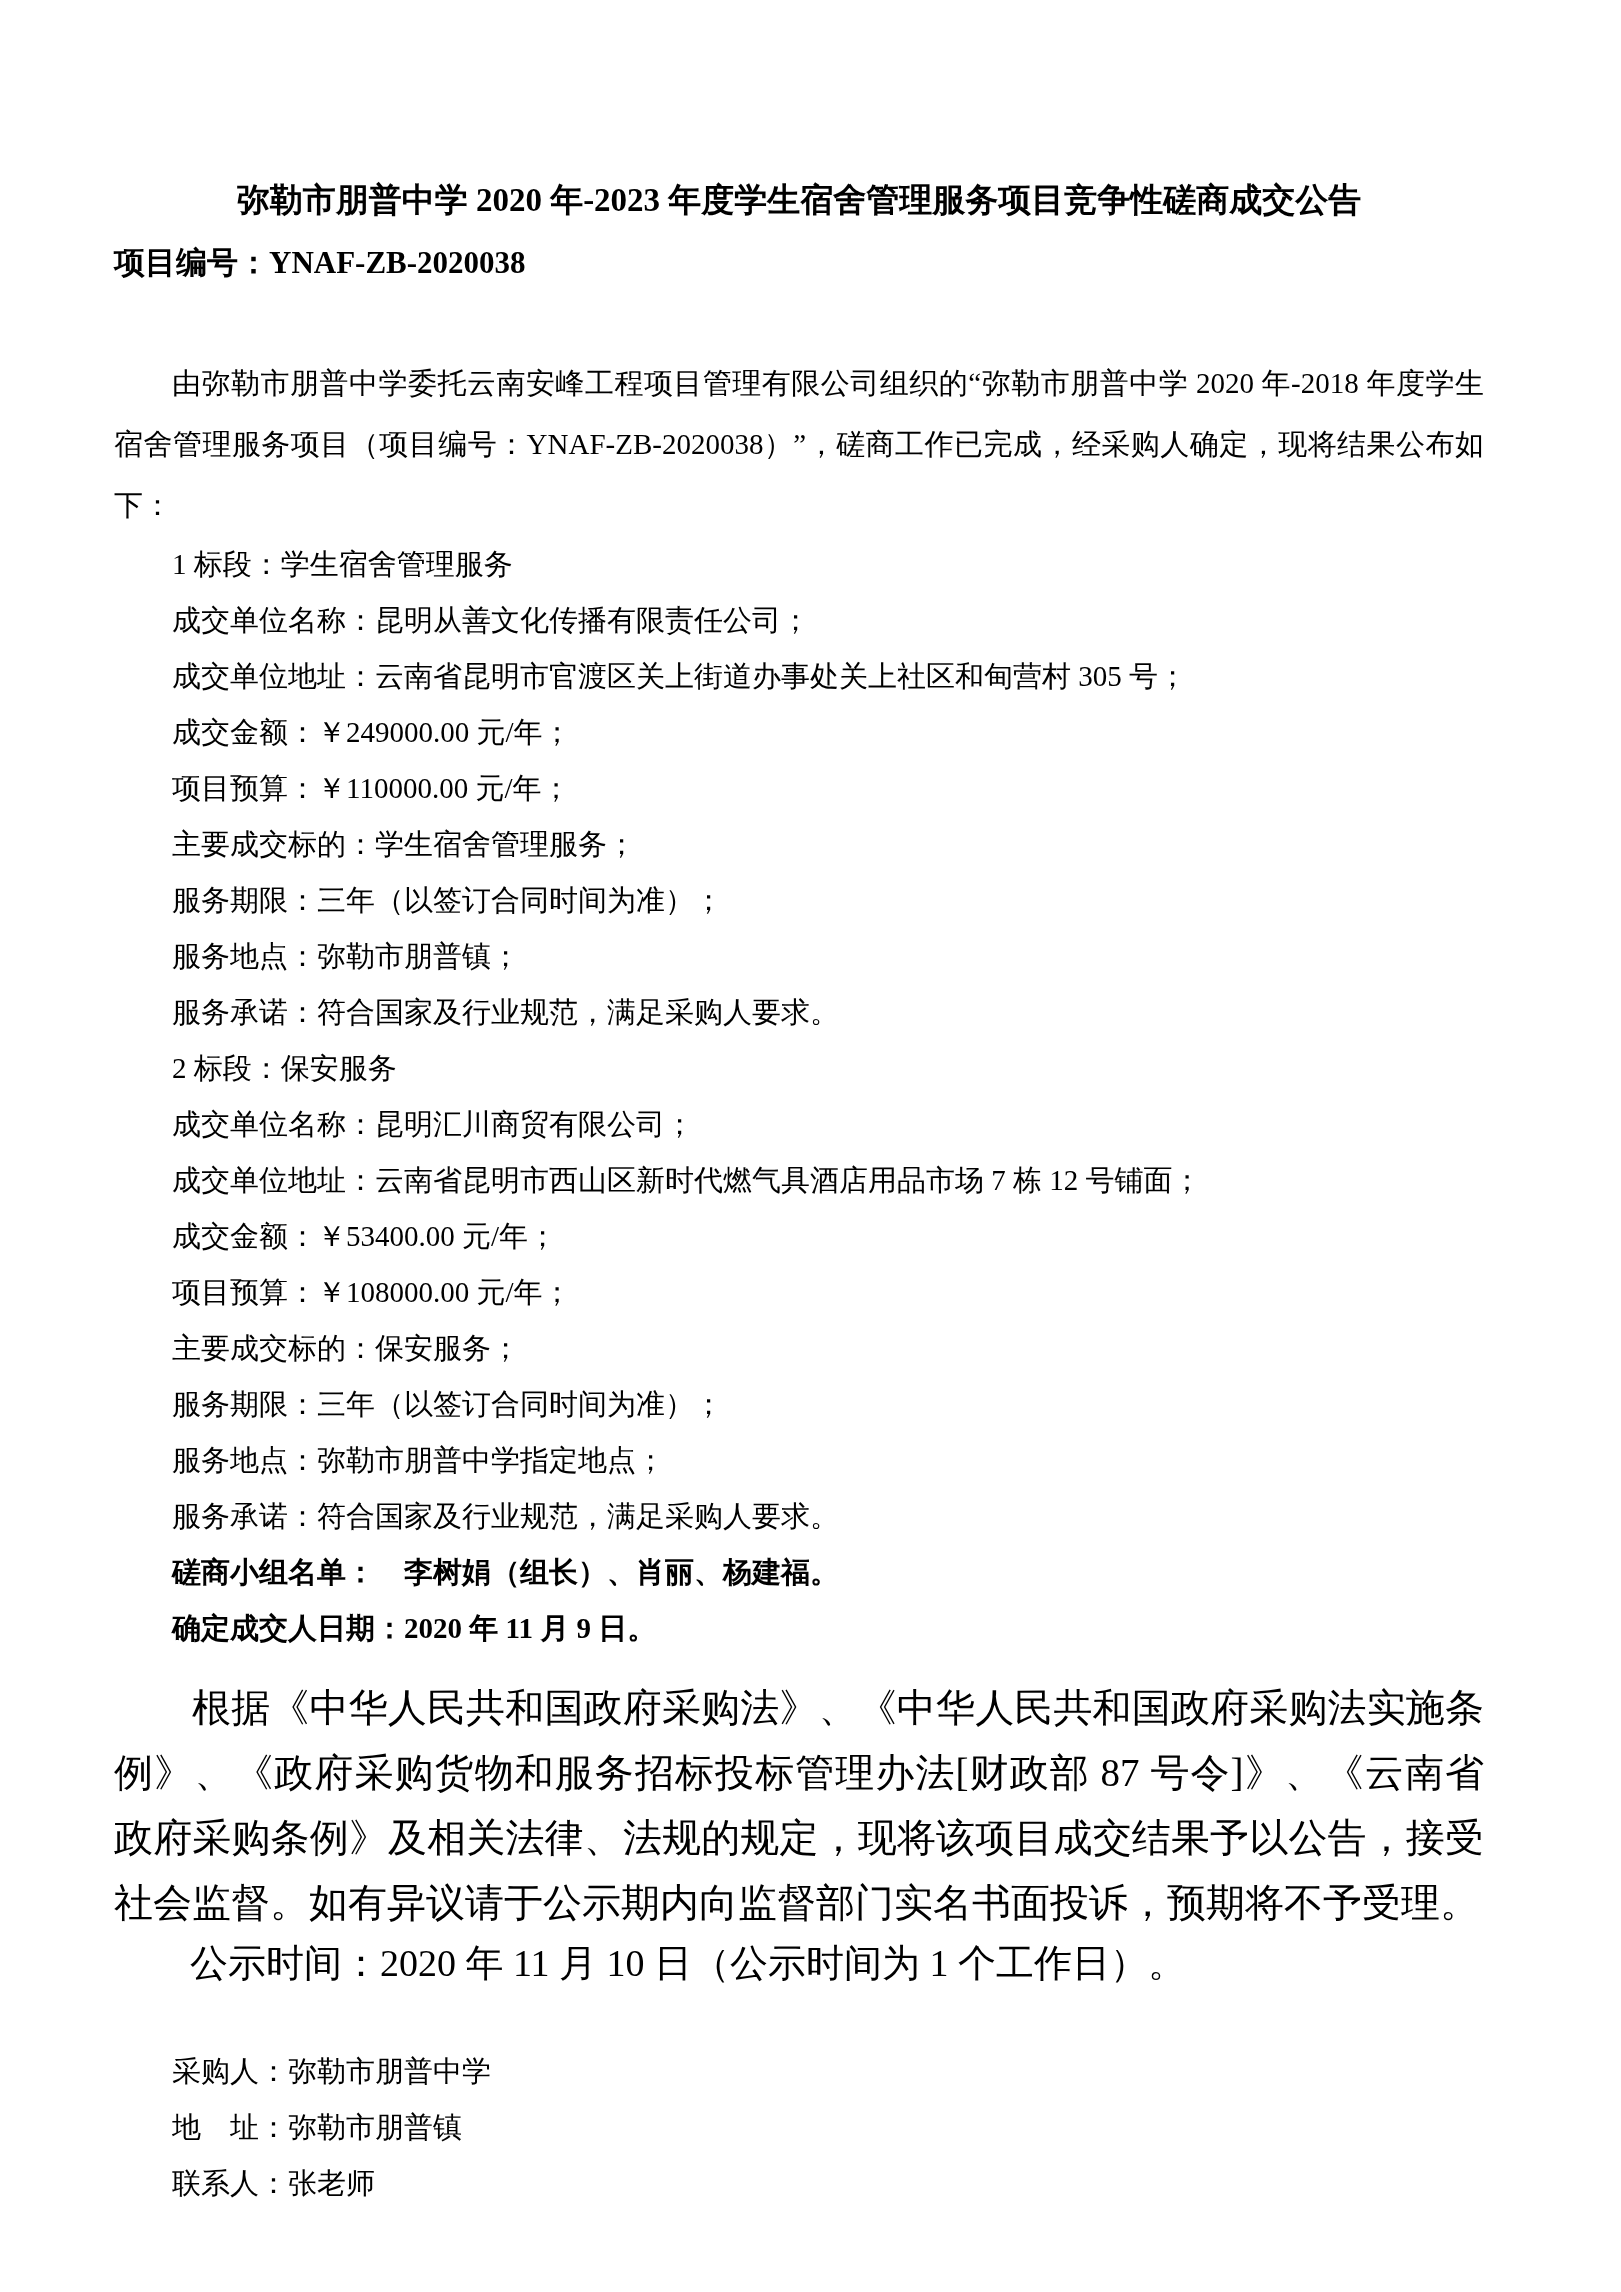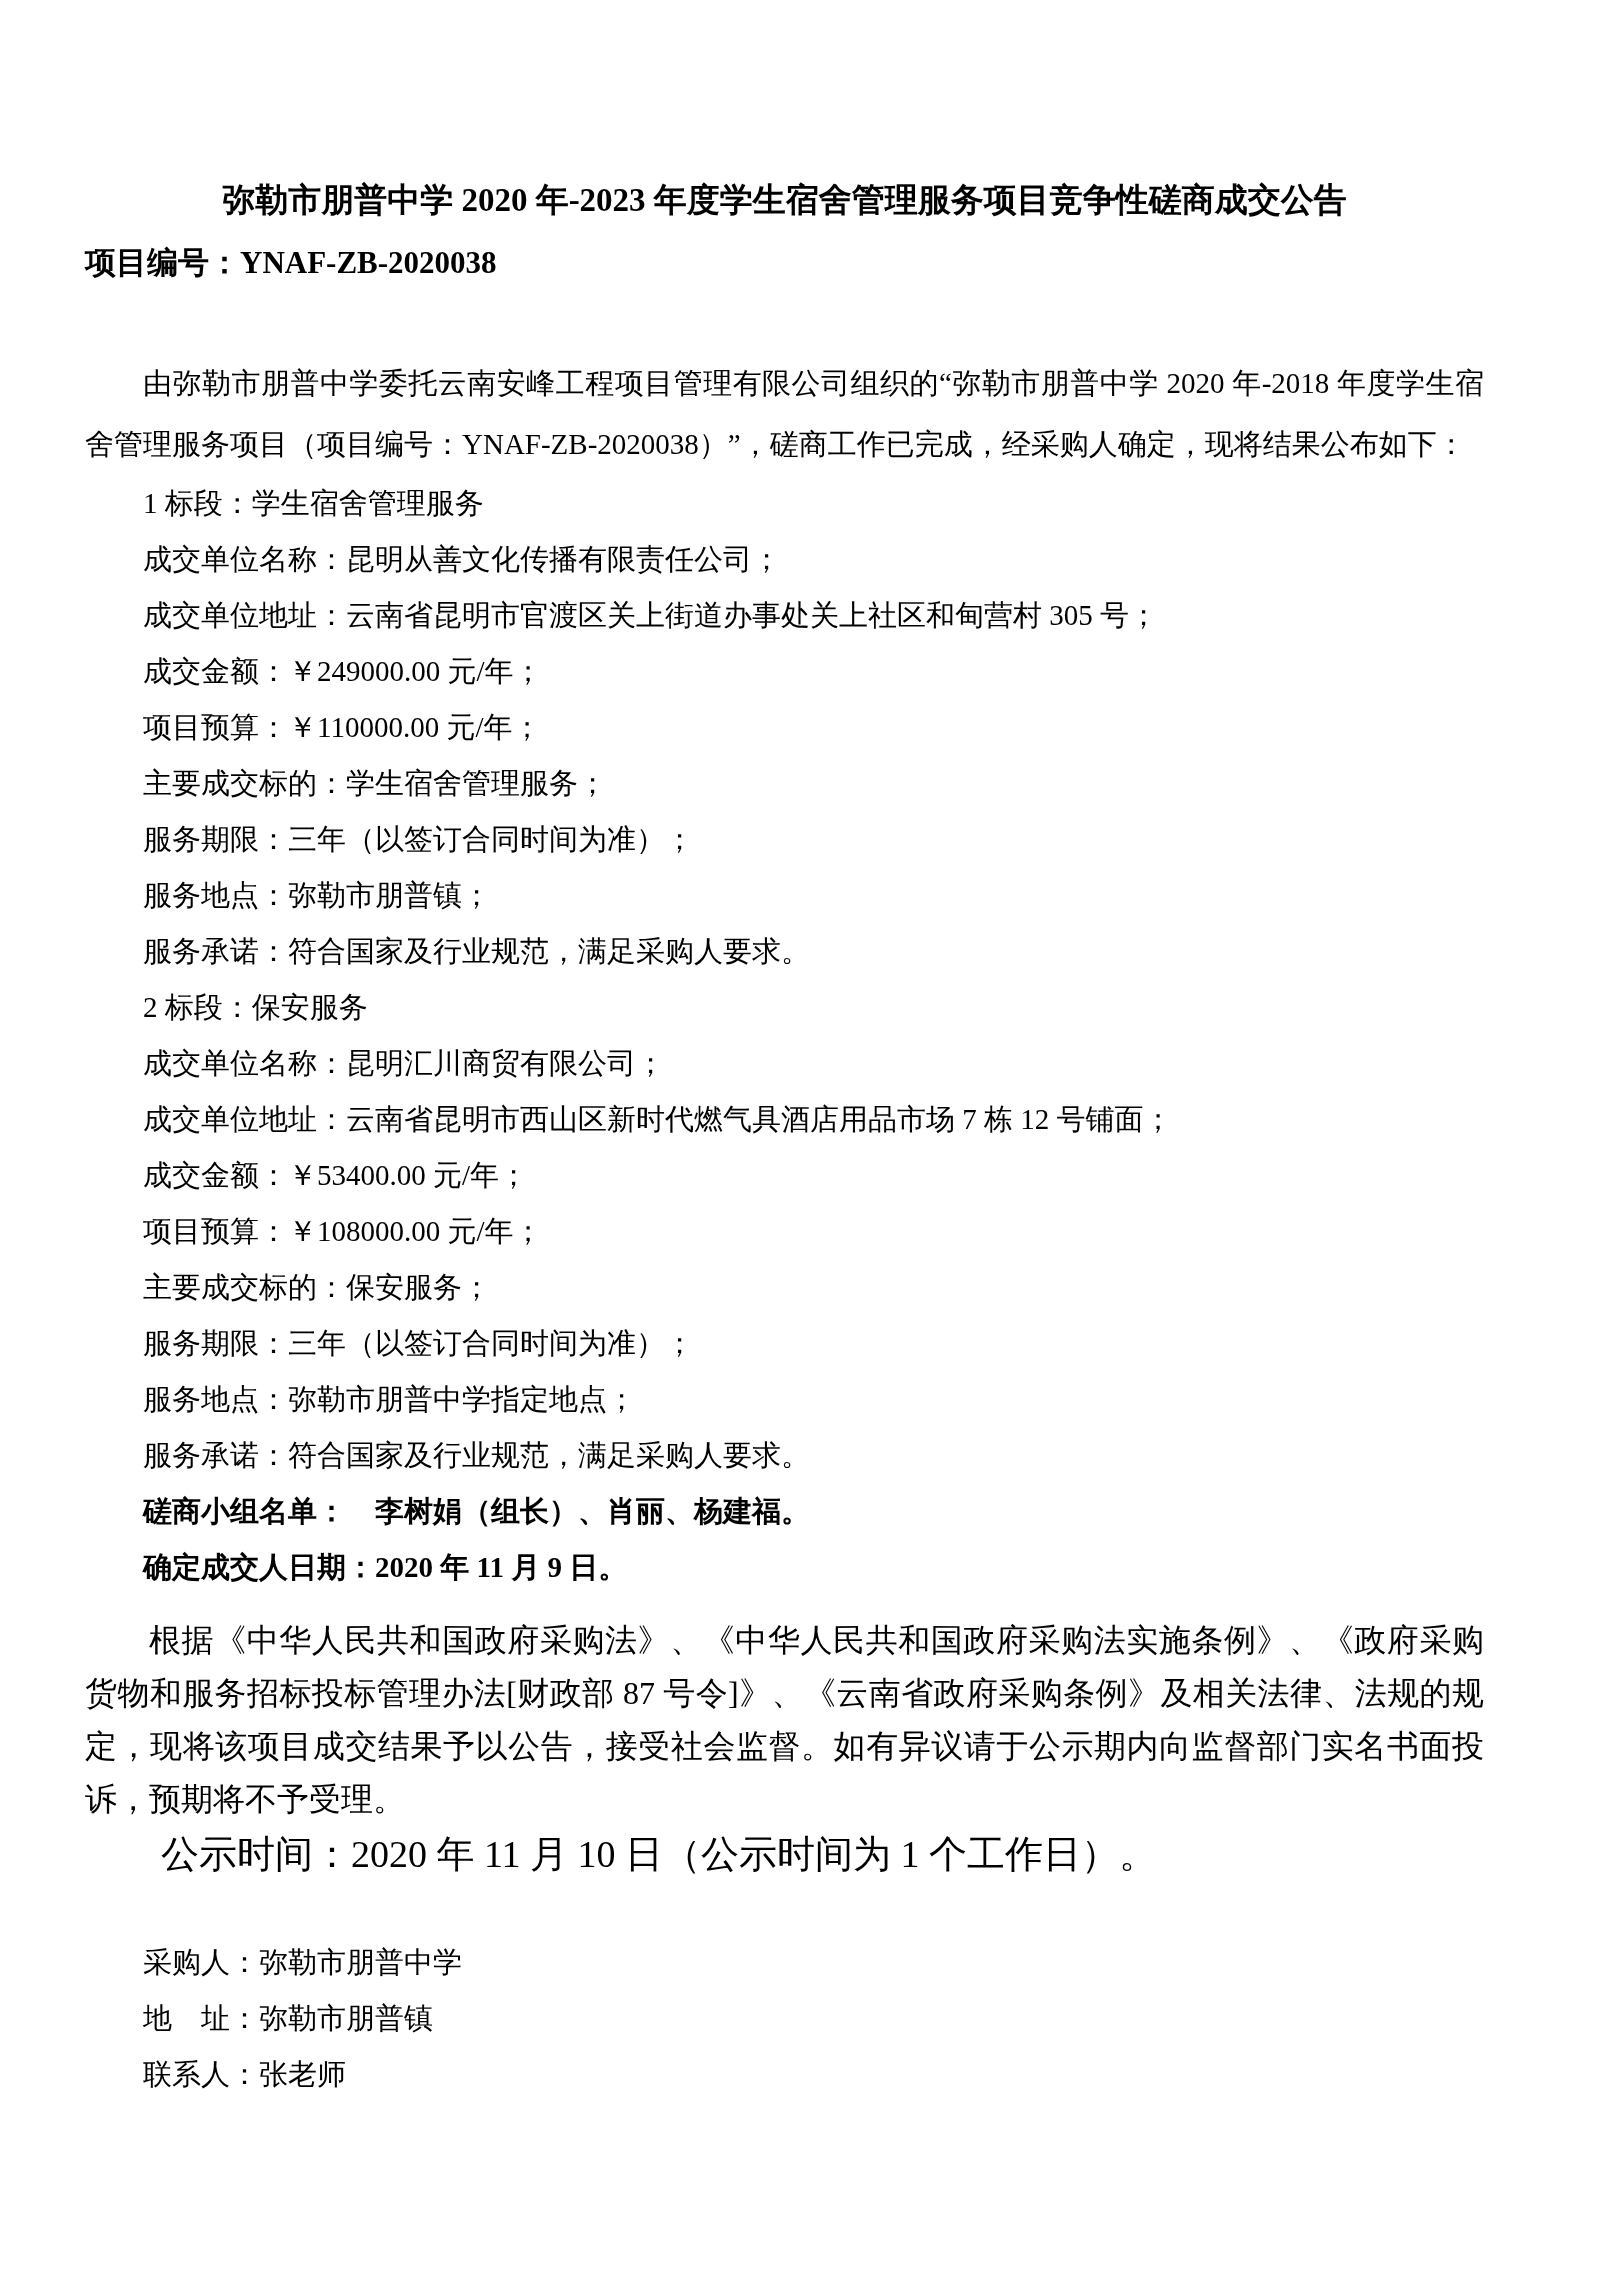--- a/index.html
+++ b/index.html
@@ -11,21 +11,21 @@
     width: 1621px;
     height: 2293px;
     overflow: hidden;
     color: #000000;
     font-family: "Liberation Serif", "DejaVu Serif", serif;
   }
   .page {
     box-sizing: border-box;
     width: 1621px;
     height: 1854px;
-    padding: 179px 137px 0 85px;
+    padding: 179px 137px 0 114px;
   }
   .doc-title {
     margin: 0;
     font-size: 33px;
     line-height: 43px;
     font-weight: bold;
     text-align: center;
   }
   .doc-subtitle {
     margin: 18.6px 0 0 0;
@@ -46,22 +46,22 @@
     margin: 0;
     font-size: 29px;
     line-height: 56px;
     text-indent: 2em;
   }
   .bold {
     font-weight: bold;
   }
   .legal {
     margin: 19.6px 0 0 0;
-    font-size: 32px;
-    line-height: 53px;
+    font-size: 39px;
+    line-height: 65px;
     text-indent: 2em;
     text-align: justify;
   }
   .publicity {
     margin: 0;
     font-size: 38px;
     line-height: 57px;
     text-indent: 2em;
   }
   .footer-block {

